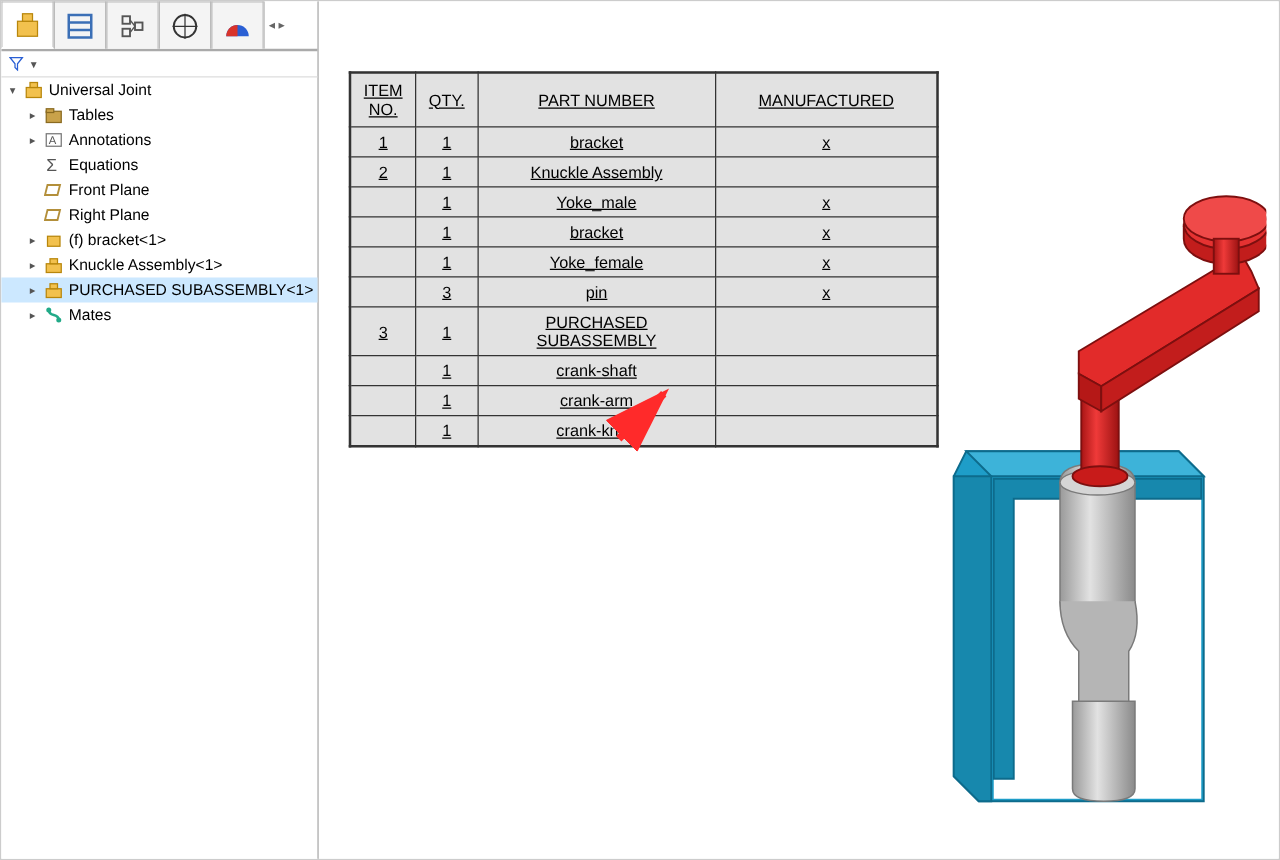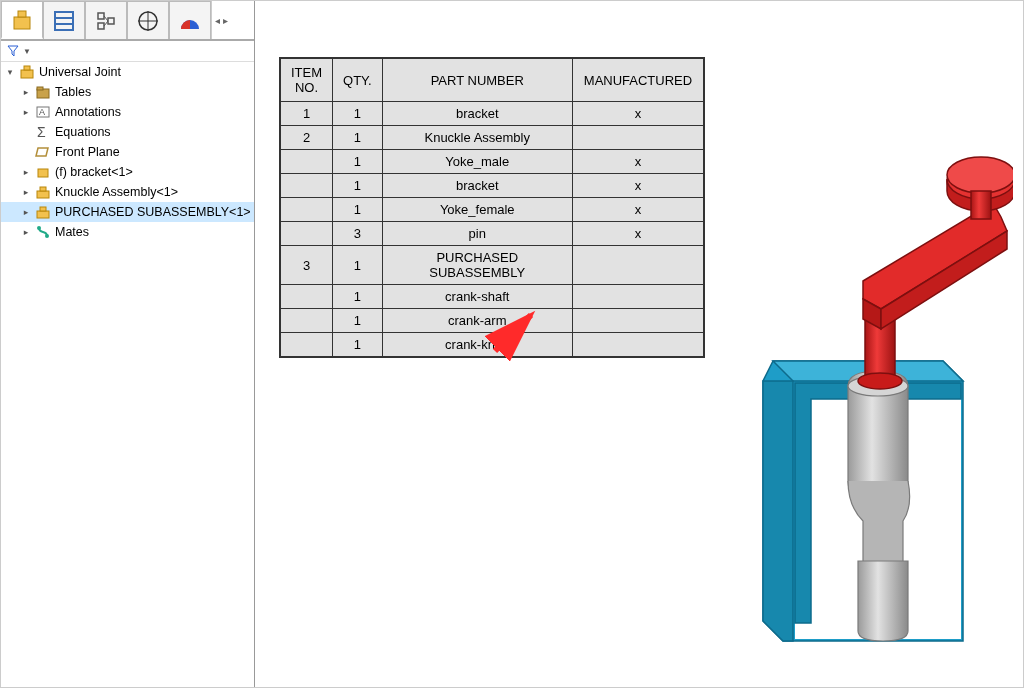--- a/index.html
+++ b/index.html
@@ -29,26 +29,26 @@
   .tree-icon { width: 16px; height: 16px; display: inline-flex; align-items: center; justify-content: center; }
   .tree-icon svg { width: 16px; height: 16px; }
   .depth-0 { padding-left: 4px; }
   .depth-1 { padding-left: 20px; }
   
   
   .gfx { position: absolute; left: 254px; top: 0; right: 0; bottom: 0; background: #fff; }
   
   
   .bom { position: absolute; left: 24px; top: 56px; border-collapse: collapse; border: 2px solid #333; background: #e4e4e4; }
-  .bom th, .bom td { border: 1.5px solid #333; font-family: "Century Gothic","Segoe UI",sans-serif; font-size: 13px; padding: 4px 8px; text-align: center; background: #e2e2e2; font-weight: normal; }
+  .bom th, .bom td { border: 1.5px solid #333; font-family: "Century Gothic","Segoe UI",sans-serif; font-size: 13px; padding: 4px 8px; text-align: center; background: #e2e2e2; font-weight: normal; text-decoration: underline; }
   .bom th { padding: 6px 10px; }
   .col-item { width: 48px; }
   .col-qty { width: 48px; }
   .col-part { width: 190px; }
-  .col-mfg { width: 132px; }
+  .col-mfg { width: 178px; }
   
   
   .arrow-anno { position: absolute; left: 230px; top: 300px; pointer-events: none; }
   
   
   .model { position: absolute; right: 10px; top: 130px; width: 300px; height: 540px; }
 </style>
 </head>
 <body>
 
@@ -142,20 +142,29 @@
           <span>Equations</span>
         </div>
         <div class="tree-row depth-1">
           <span class="expander hidden">▸</span>
           <span class="tree-icon">
             <svg viewBox="0 0 16 16">
               <path d="M3 4 L13 4 L11 12 L1 12 Z" fill="none" stroke="#b38f3a" stroke-width="1.5"></path>
             </svg>
           </span>
           <span>Front Plane</span>
+        </div>
+        <div class="tree-row depth-1">
+          <span class="expander hidden">▸</span>
+          <span class="tree-icon">
+            <svg viewBox="0 0 16 16">
+              <path d="M3 4 L13 4 L11 12 L1 12 Z" fill="none" stroke="#b38f3a" stroke-width="1.5"></path>
+            </svg>
+          </span>
+          <span>Right Plane</span>
         </div>
         <div class="tree-row depth-1">
           <span class="expander ">▸</span>
           <span class="tree-icon">
             <svg viewBox="0 0 16 16">
               <rect x="3" y="5" width="10" height="8" fill="#f2c14e" stroke="#b8860b"></rect>
             </svg>
           </span>
           <span>(f) bracket&lt;1&gt;</span>
         </div>

